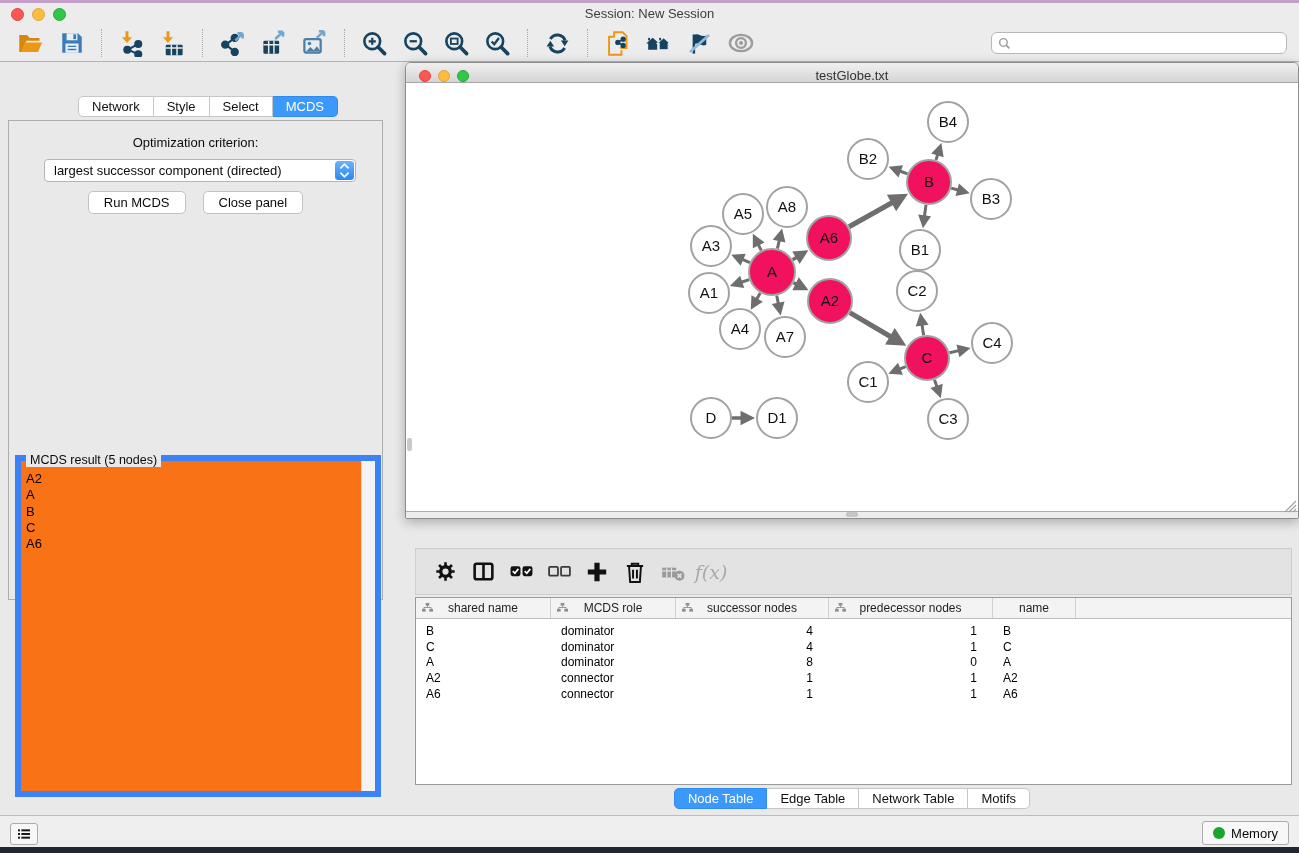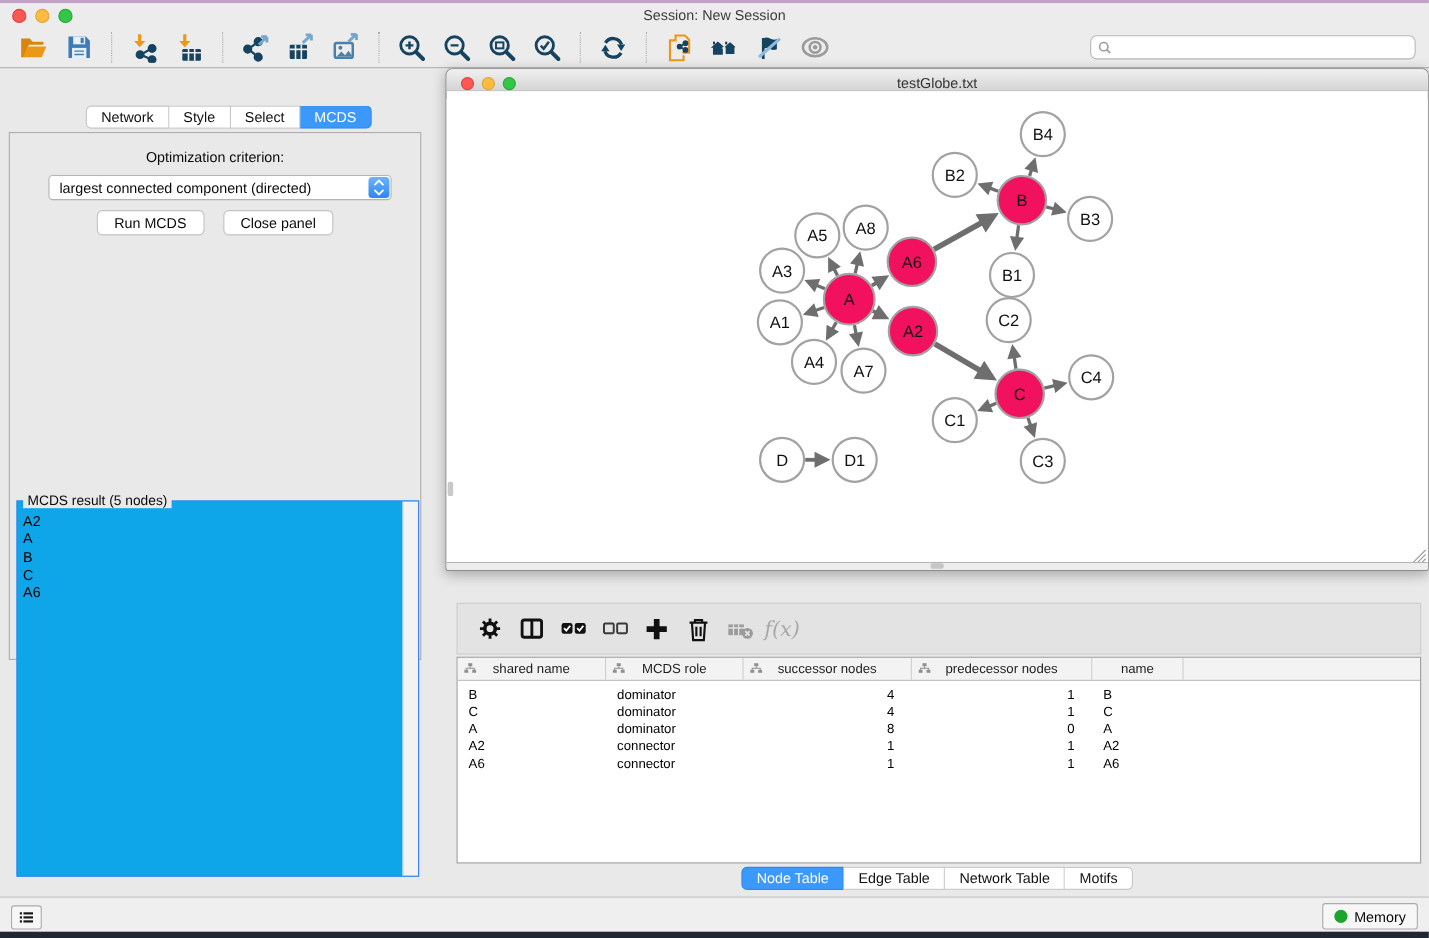--- a/index.html
+++ b/index.html
@@ -47,21 +47,21 @@
               border:1px solid #B4B4B4; border-radius:4px; display:flex; align-items:center; }
   .dropdown .value { flex:1; font-size:13px; color:#0A0A0A; padding-left:9px; white-space:nowrap; overflow:hidden; }
   .stepper { width:19px; height:19px; margin-right:1px; border-radius:3.5px;
              background:linear-gradient(#6CB3FB,#2E86F3); display:flex; flex-direction:column;
              align-items:center; justify-content:center; gap:1px; flex:none; }
   .btn-row { position:absolute; top:70px; left:0; width:100%; display:flex; justify-content:center; gap:17px; }
   .mac-btn { height:23px; background:#fff; border:1px solid #C2C2C2; border-radius:5px; font-size:13px;
              color:#0A0A0A; display:flex; align-items:center; padding:0 15px; }
 
   .result-box { position:absolute; left:6px; top:334px; width:366px; height:342px;
-                border:1px solid #3b82f6; background:#0ea5e9; }
+                border:6px solid #3b82f6; background:#f97316; }
   .result-legend { position:absolute; top:-8px; left:5px; background:#E9E9E9; padding:0 4px;
                    font-size:12.5px; color:#0A0A0A; }
   .result-scroll { position:absolute; top:0; right:0; bottom:0; width:14px; background:#F3F3F3;
                    border-left:1px solid #DBDBDB; }
   .result-list { position:absolute; left:0; top:10px; right:15px; bottom:0; overflow:hidden; }
   .result-item { font-size:13px; line-height:16.3px; padding-left:5px; color:#000; }
 
   
   .network-window { position:absolute; left:405px; top:62px; width:894px; height:457px; background:#fff;
                     border:1px solid #8D8D8D; border-radius:6px 6px 2px 2px;
@@ -323,21 +323,21 @@
     <div class="seg-tabs cp-tabs" id="cp-tabs">
         <div class="tab">Network</div>
         <div class="tab">Style</div>
         <div class="tab">Select</div>
         <div class="tab active">MCDS</div>
       </div>
 
     <div class="cp-content">
       <div class="opt-label">Optimization criterion:</div>
       <div class="dropdown">
-        <span class="value">largest connected component (directed)</span>
+        <span class="value">largest successor component (directed)</span>
         <span class="stepper">
           <svg width="11" height="7" viewBox="0 0 12 7">
               <path d="M1.5 5.5L6 1l4.5 4.5" fill="none" stroke="#fff" stroke-width="1.8"></path>
             </svg>
           <svg width="11" height="7" viewBox="0 0 12 7">
               <path d="M1.5 1.5L6 6l4.5-4.5" fill="none" stroke="#fff" stroke-width="1.8"></path>
             </svg>
         </span>
       </div>
       <div class="btn-row">

